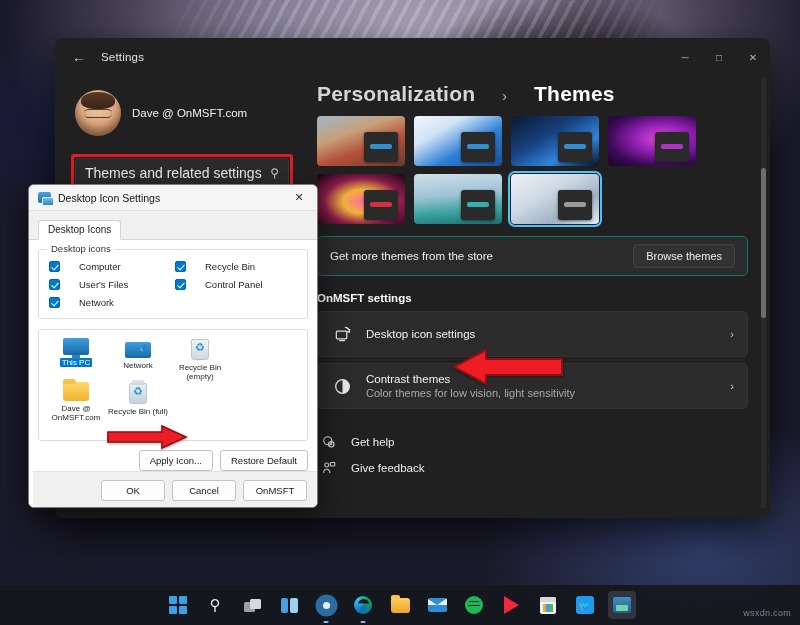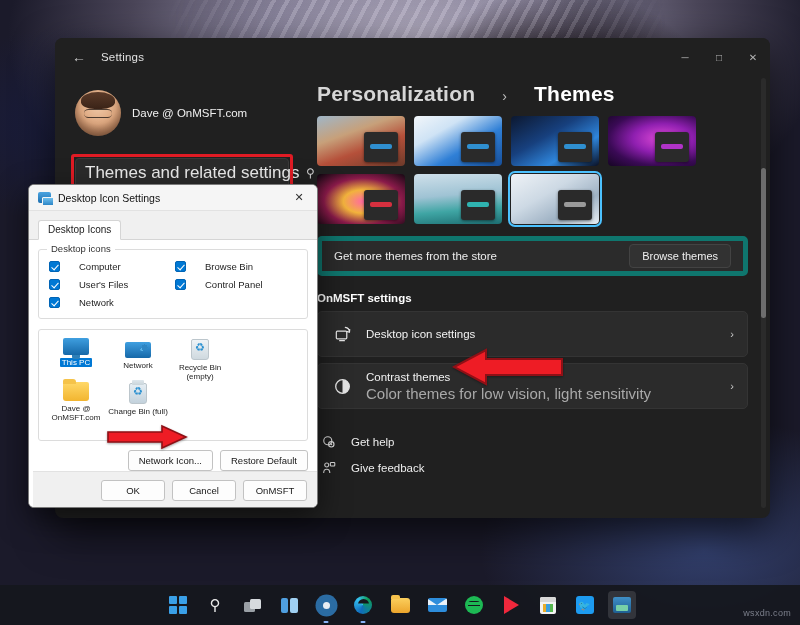--- a/index.html
+++ b/index.html
@@ -104,21 +104,21 @@
     height: 30px;
     background: #2b2b2b;
     border: 1px solid #3a3a3a;
     border-radius: 4px;
     display: flex; align-items: center;
     padding: 0 9px;
     position: relative;
   }
   .searchbox input {
     flex: 1; background: transparent; border: none; outline: none;
-    color: #ececec; font-size: 17px; font-family: inherit;
+    color: #ececec; font-size: 14px; font-family: inherit;
   }
   .search-icon { color: #cfcfcf; font-size: 12px; }
   .search-highlight {
     position: absolute;
     left: -5px; right: -5px; top: -5px; bottom: -5px;
     border: 3px solid #e01b24;
     border-radius: 3px;
     pointer-events: none;
   }
 
@@ -162,21 +162,21 @@
   .tile-win::after {
     content:""; position: absolute;
     left: 6px; right: 6px; top: 12px; height: 5px;
     border-radius: 2px;
     background: var(--accent, #3aa0dd);
   }
 
   .store-card {
     margin-top: 12px;
     background: #2b2b2b;
-    border: 5px solid #0f766e;
+    border: 1px solid #0f766e;
     border-radius: 5px;
     height: 40px;
     display: flex; align-items: center;
     padding: 0 12px;
   }
   .store-card-text { font-size: 11.5px; color: #ededed; }
   .btn-browse {
     margin-left: auto;
     background: #323232;
     border: 1px solid #434343;
@@ -202,21 +202,21 @@
     margin-bottom: 6px;
   }
   .rel-icon {
     width: 22px; height: 22px; flex: 0 0 22px;
     display: flex; align-items: center; justify-content: center;
     color: #e4e4e4;
     margin-right: 13px;
   }
   .rel-text { display: flex; flex-direction: column; gap: 2px; }
   .rel-title { font-size: 11.5px; color: #f2f2f2; }
-  .rel-sub { font-size: 15px; color: #a9a9a9; }
+  .rel-sub { font-size: 11px; color: #a9a9a9; }
   .chev { margin-left: auto; color: #c9c9c9; font-size: 11px; }
 
   .footlinks { margin-top: 20px; }
   .footlink {
     display: flex; align-items: center; gap: 13px;
     height: 26px;
     font-size: 11.5px; color: #ededed;
     padding-left: 3px;
   }
   .footlink .fl-icon { width: 18px; display: flex; justify-content: center; color: #ddd; font-size: 12px; }
@@ -607,21 +607,21 @@
     <div class="dis-panel">
       <div class="group">
         <span class="group-legend">Desktop icons</span>
         <div class="cb-grid" id="cb-grid">
             <div class="cbrow">
               <span class="cb"></span>
               <span class="cb-label">Computer</span>
             </div>
             <div class="cbrow">
               <span class="cb"></span>
-              <span class="cb-label">Browse Bin</span>
+              <span class="cb-label">Recycle Bin</span>
             </div>
             <div class="cbrow">
               <span class="cb"></span>
               <span class="cb-label">User's Files</span>
             </div>
             <div class="cbrow">
               <span class="cb"></span>
               <span class="cb-label">Control Panel</span>
             </div>
             <div class="cbrow">
@@ -639,30 +639,30 @@
           <div class="dicon">
             <div class="dicon-glyph g-folder"></div>
             <div class="dicon-label">Dave @ OnMSFT.com</div>
           </div>
           <div class="dicon">
             <div class="dicon-glyph g-network"></div>
             <div class="dicon-label">Network</div>
           </div>
           <div class="dicon">
             <div class="dicon-glyph g-bin full"></div>
-            <div class="dicon-label">Change Bin (full)</div>
+            <div class="dicon-label">Recycle Bin (full)</div>
           </div>
           <div class="dicon">
             <div class="dicon-glyph g-bin"></div>
             <div class="dicon-label">Recycle Bin (empty)</div>
           </div>
         </div>
 
       <div class="btnrow">
-        <button class="wbtn">Network Icon...</button>
+        <button class="wbtn">Apply Icon...</button>
         <button class="wbtn">Restore Default</button>
       </div>
 
       <div class="allow-row">
         <span class="cb"></span>
         <span class="cb-label">Allow themes to change desktop icons</span>
       </div>
 
       <div class="dis-footer" id="dis-footer">
           <button class="wbtn">OK</button>

